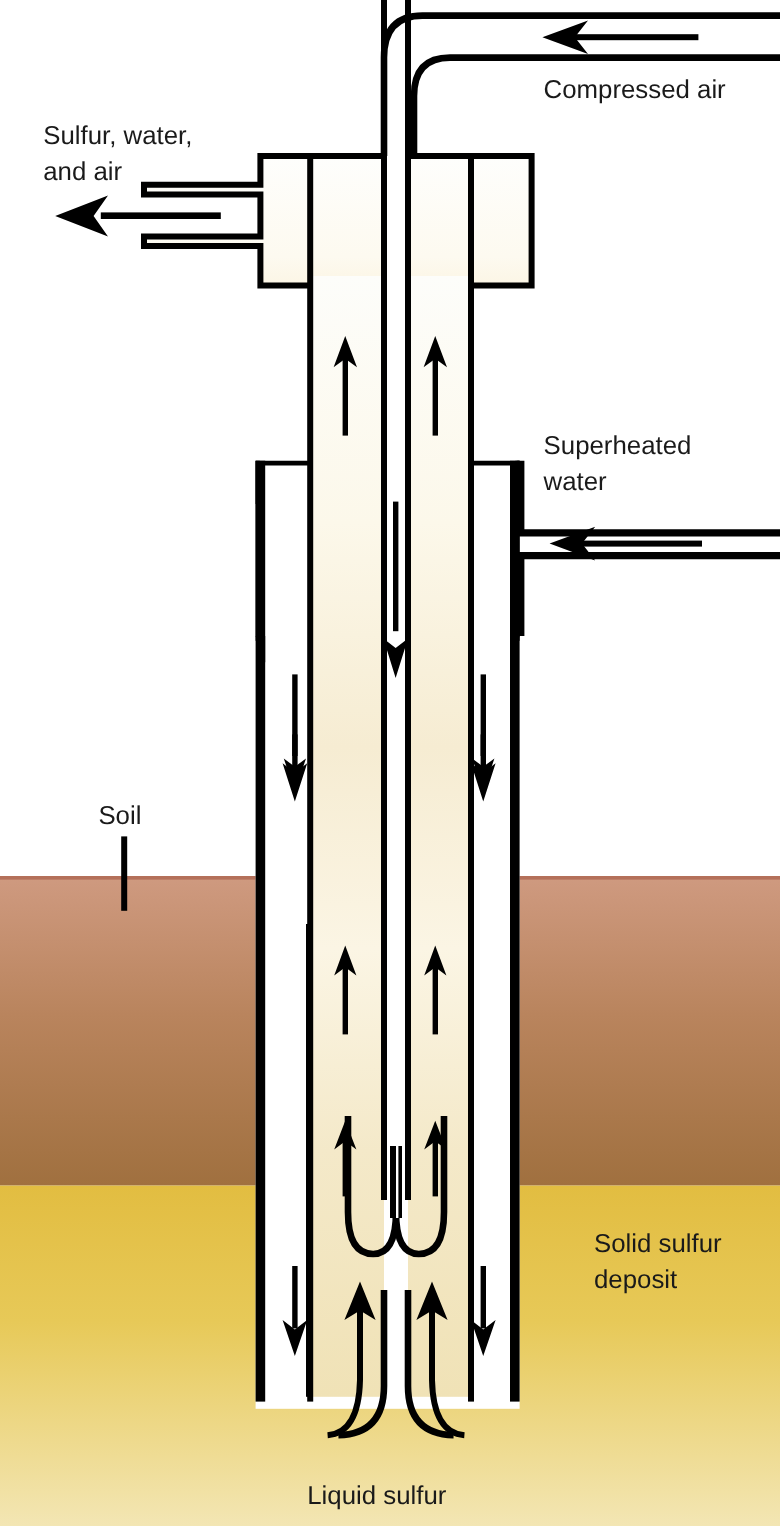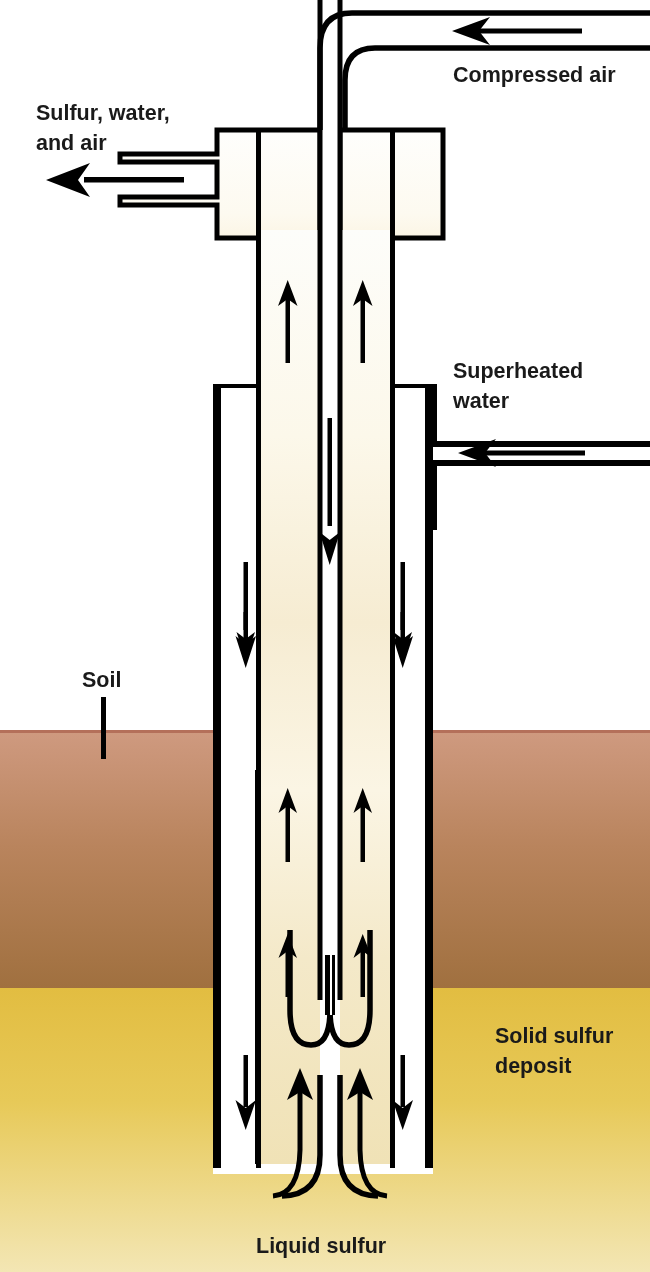--- a/index.html
+++ b/index.html
@@ -12,21 +12,20 @@
     height: 1272px;
     position: relative;
     font-family: "Liberation Sans", sans-serif;
     overflow: hidden;
   }
   #diagram-root {
     position: absolute;
     left: 0; top: 0;
     width: 536px;
     height: 1272px;
-    font-weight: bold;
   }
   svg.figure {
     display: block;
     width: 650px;
     height: 1272px;
   }
   .lbl {
     font-family: "Liberation Sans", sans-serif;
     font-size: 21.5px;
     fill: #1a1a1a;

